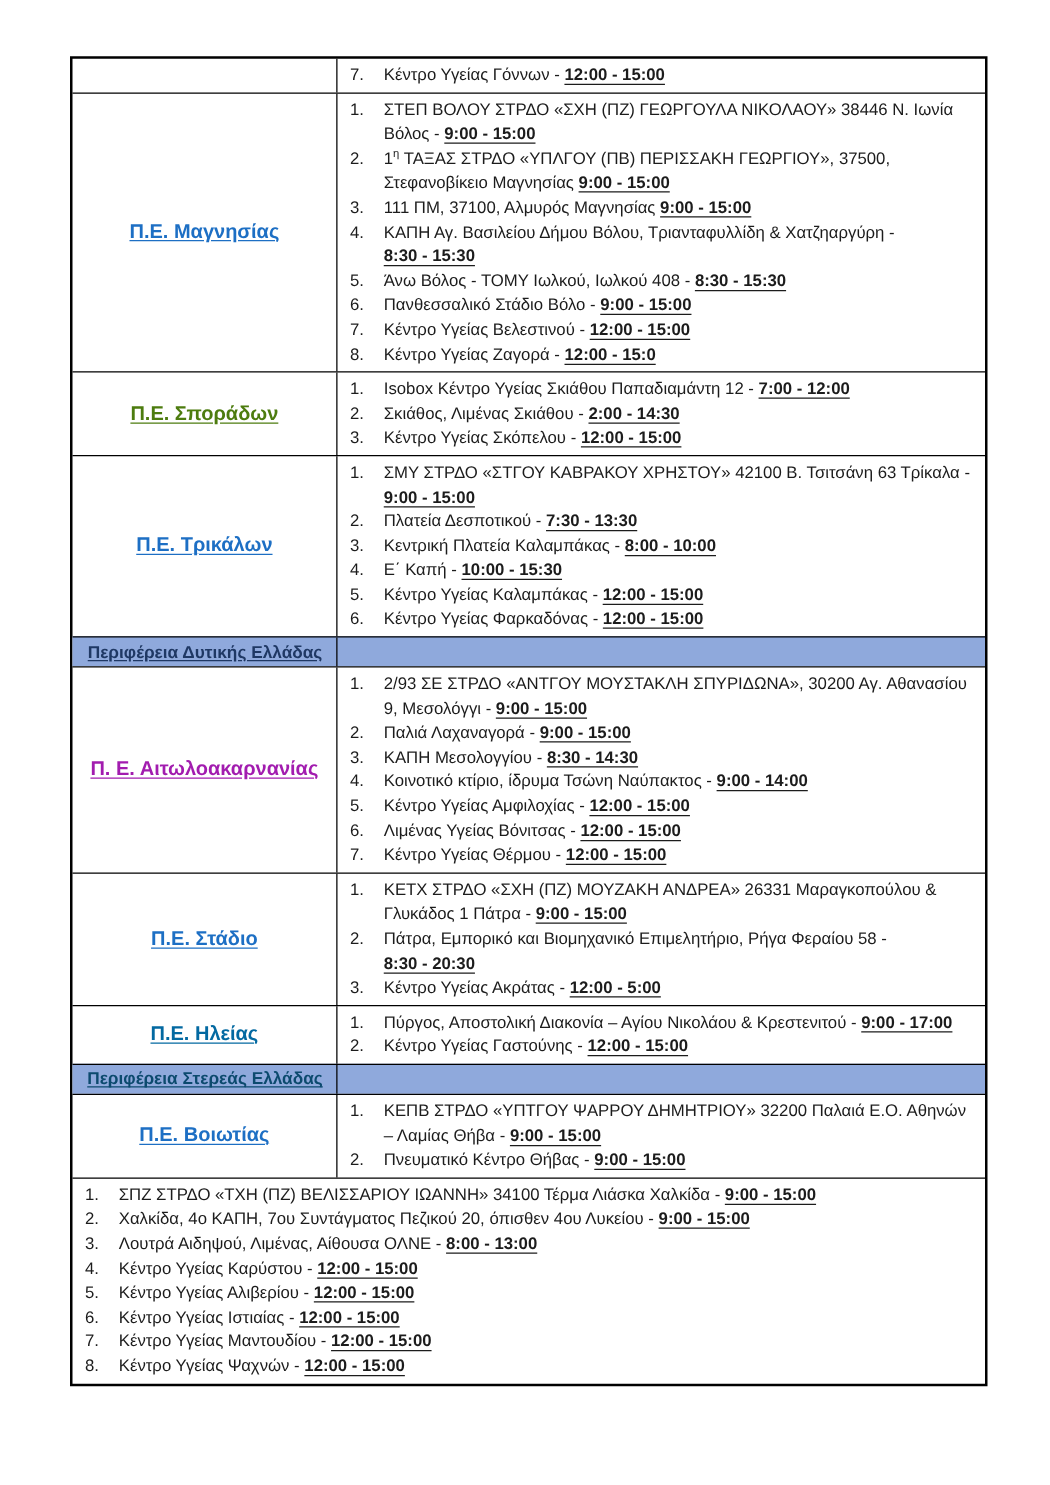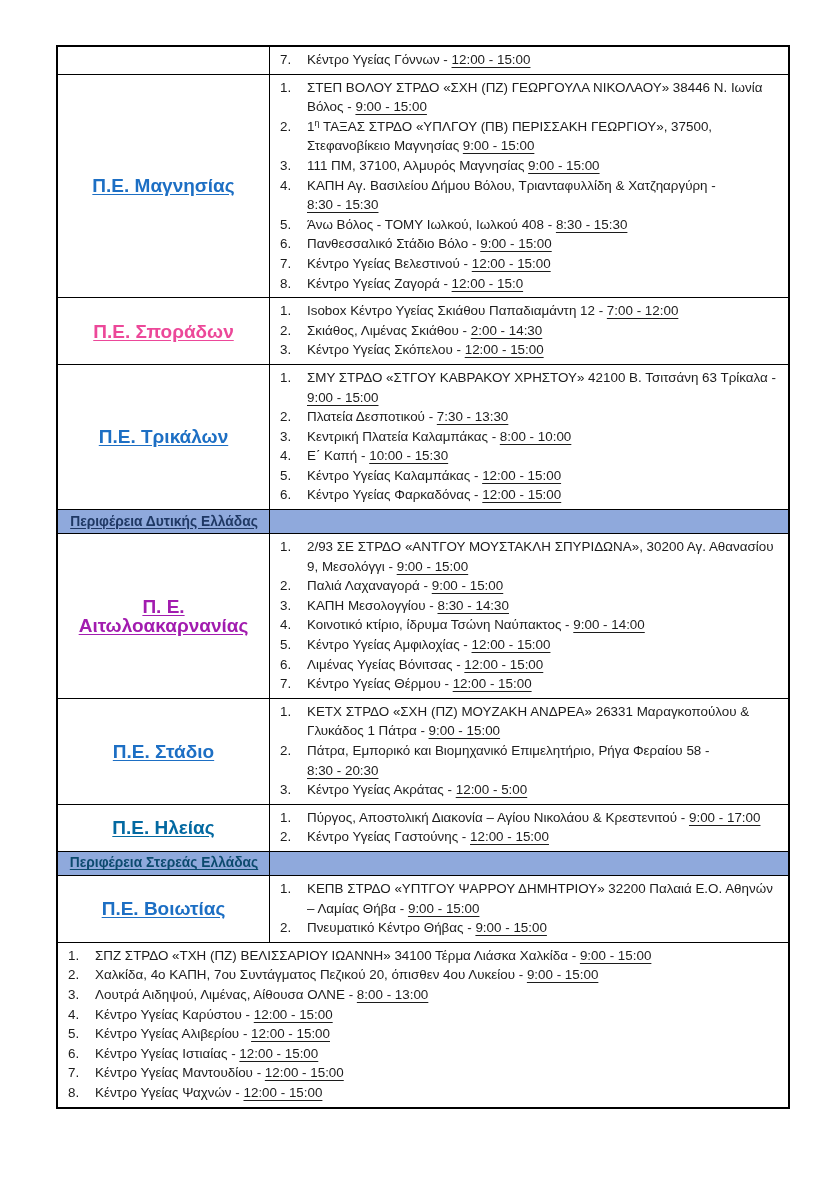--- a/index.html
+++ b/index.html
@@ -32,21 +32,21 @@
     box-sizing: border-box;
     padding: 2px 4px;
   }
   .cell-right {
     flex: 1 1 auto;
     padding: 3px 8px 4px 0;
     box-sizing: border-box;
     min-height: 20px;
   }
   .region {
-    font-size: 19px;
+    font-size: 16px;
     font-weight: bold;
     text-decoration: underline;
     text-underline-offset: 2px;
     cursor: pointer;
     text-align: center;
     line-height: 19px;
   }
   .item {
     position: relative;
     padding-left: 37px;
@@ -57,20 +57,21 @@
     position: absolute;
     left: 10px;
     top: 0;
   }
   .item sup { font-size: 9px; line-height: 0; }
   .time {
     text-decoration: underline;
     text-underline-offset: 2.5px;
     text-decoration-thickness: 1.2px;
     white-space: nowrap;
+    font-weight: bold;
   }
   .row.section { min-height: 23px; }
   .row.section .cell-left {
     justify-content: center;
     padding: 1px 4px 2px 5px;
   }
   .sec-label {
     font-size: 13.8px;
     font-weight: bold;
     text-decoration: underline;
@@ -104,21 +105,21 @@
           <div class="item"><span class="num">4.</span><span class="loc">ΚΑΠΗ Αγ. Βασιλείου Δήμου Βόλου, Τριανταφυλλίδη &amp; Χατζηαργύρη</span> - <span class="time">8:30 - 15:30</span></div>
           <div class="item"><span class="num">5.</span><span class="loc">Άνω Βόλος - ΤΟΜΥ Ιωλκού, Ιωλκού 408</span> - <span class="time">8:30 - 15:30</span></div>
           <div class="item"><span class="num">6.</span><span class="loc">Πανθεσσαλικό Στάδιο Βόλο</span> - <span class="time">9:00 - 15:00</span></div>
           <div class="item"><span class="num">7.</span><span class="loc">Κέντρο Υγείας Βελεστινού</span> - <span class="time">12:00 - 15:00</span></div>
           <div class="item"><span class="num">8.</span><span class="loc">Κέντρο Υγείας Ζαγορά</span> - <span class="time">12:00 - 15:0</span></div>
         </div>
   </div>
 
   <div class="row">
     <div class="cell-left">
-      <span class="region" style="color: #ec4899;">Π.Ε. Σποράδων</span>
+      <span class="region" style="color: #4d7c0f;">Π.Ε. Σποράδων</span>
     </div>
     <div class="cell-right">
           <div class="item"><span class="num">1.</span><span class="loc">Isobox Κέντρο Υγείας Σκιάθου Παπαδιαμάντη 12</span> - <span class="time">7:00 - 12:00</span></div>
           <div class="item"><span class="num">2.</span><span class="loc">Σκιάθος, Λιμένας Σκιάθου</span> - <span class="time">2:00 - 14:30</span></div>
           <div class="item"><span class="num">3.</span><span class="loc">Κέντρο Υγείας Σκόπελου</span> - <span class="time">12:00 - 15:00</span></div>
         </div>
   </div>
 
   <div class="row">
     <div class="cell-left">

